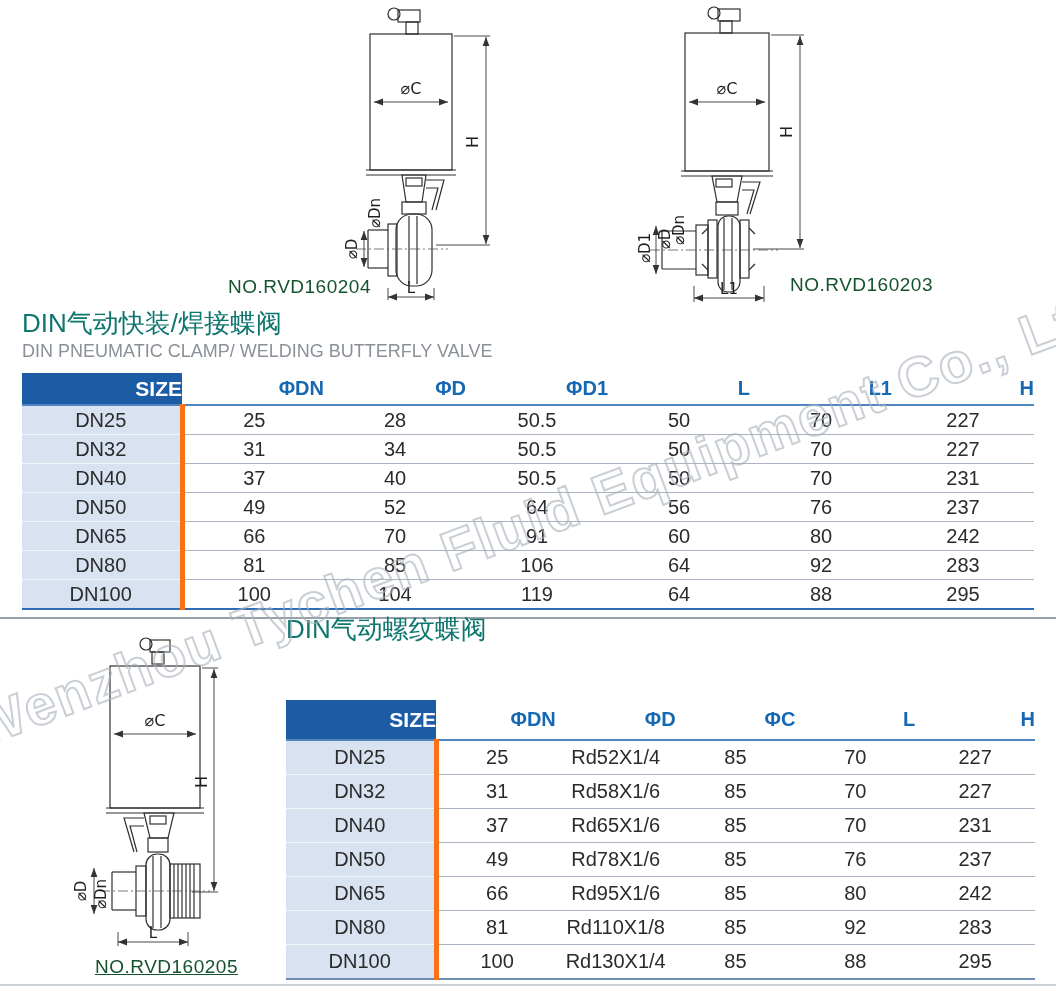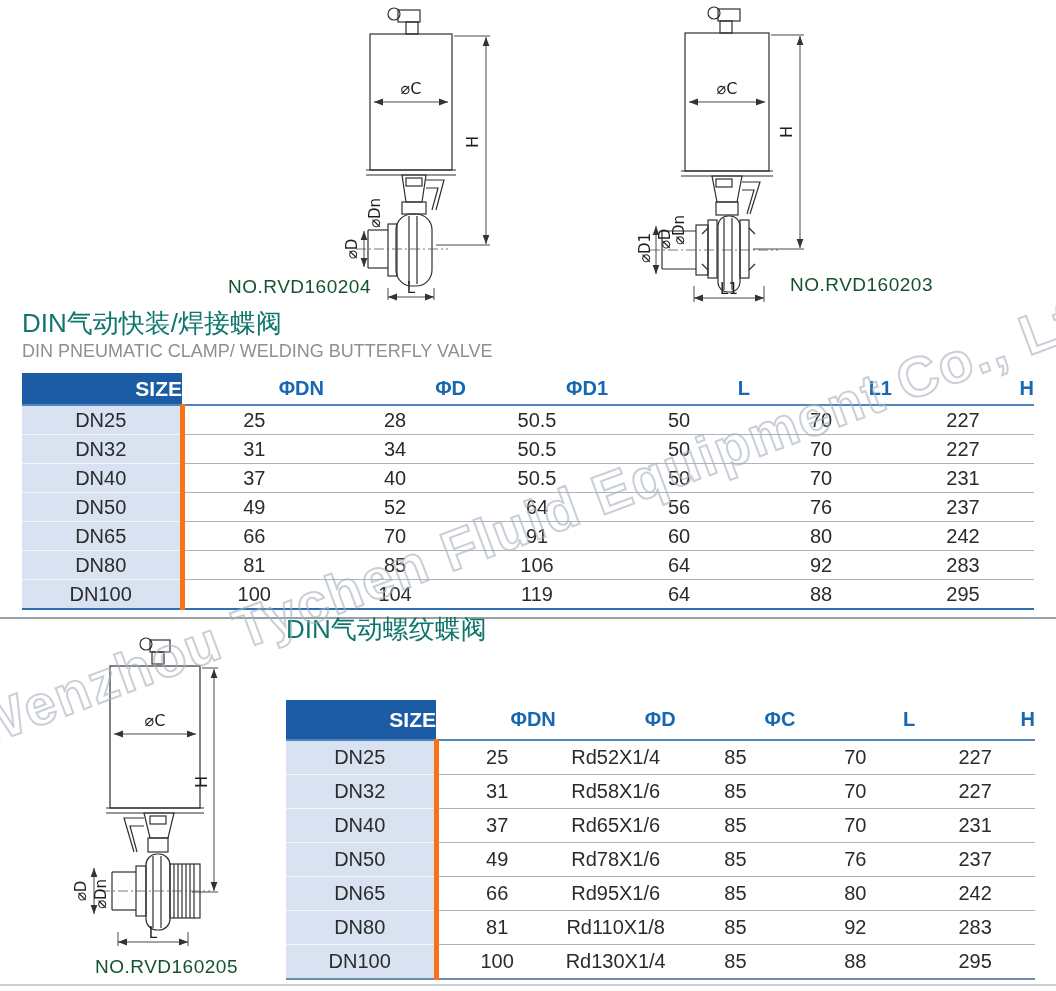--- a/index.html
+++ b/index.html
@@ -50,21 +50,21 @@
   .section-divider{position:absolute;left:0;top:617px;width:1056px;border-top:2px solid #97a0a8;}
   .page-bottom-rule{position:absolute;left:0;top:984px;width:1056px;border-top:2px solid #ccd1d6;}
   
   .drw{position:absolute;z-index:2;}
   .drw1{left:330px;top:2px;}
   .drw2{left:628px;top:2px;}
   .drw3{left:60px;top:632px;}
   .part-no{position:absolute;font-size:19px;color:#14532d;letter-spacing:0.5px;z-index:3;white-space:nowrap;}
   .pn1{left:228px;top:276px;}
   .pn2{left:790px;top:274px;}
-  .pn3{left:95px;top:956px;}
+  .pn3{left:95px;top:956px;text-decoration:underline;}
   svg .ol{fill:none;stroke:#2f2f2f;stroke-width:1.2;}
   svg .dim{fill:none;stroke:#333;stroke-width:0.9;}
   svg .cl{fill:none;stroke:#555;stroke-width:0.8;stroke-dasharray:10 3 2 3;}
   svg text{font-family:"DejaVu Sans","Liberation Sans",sans-serif;font-size:15px;fill:#1e1e1e;}
   svg text.big{font-size:16px;}
 </style>
 </head>
 <body>
 
 <div class="page">

